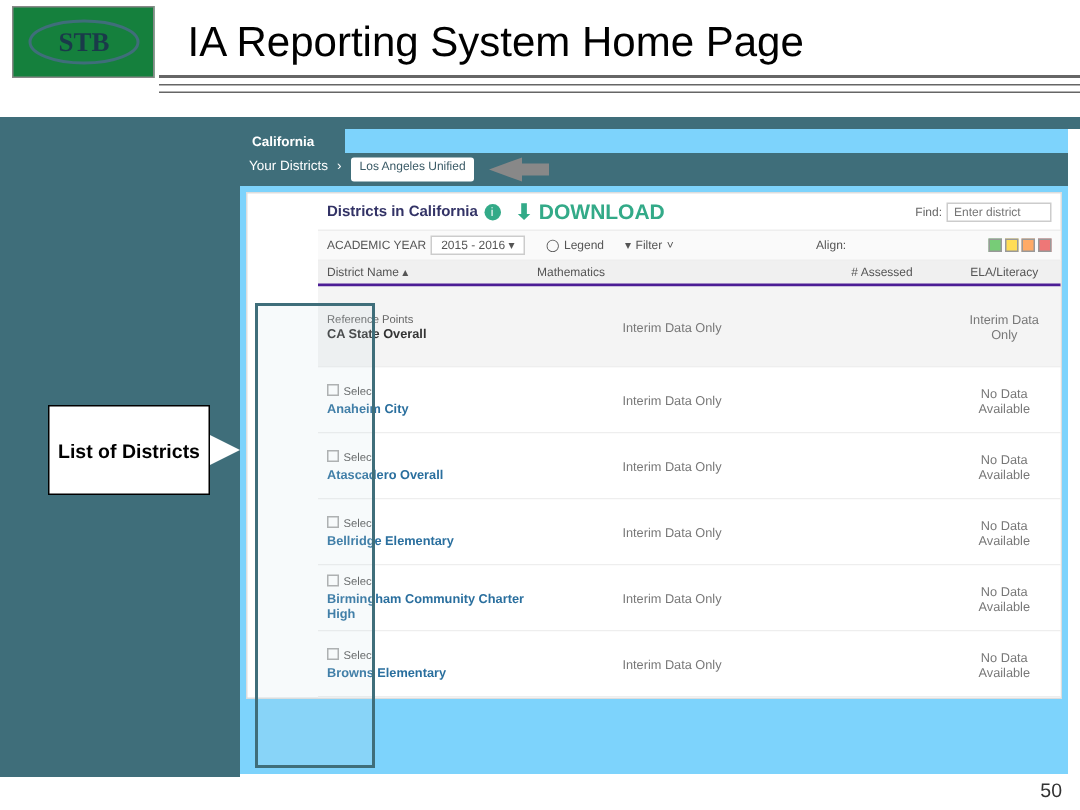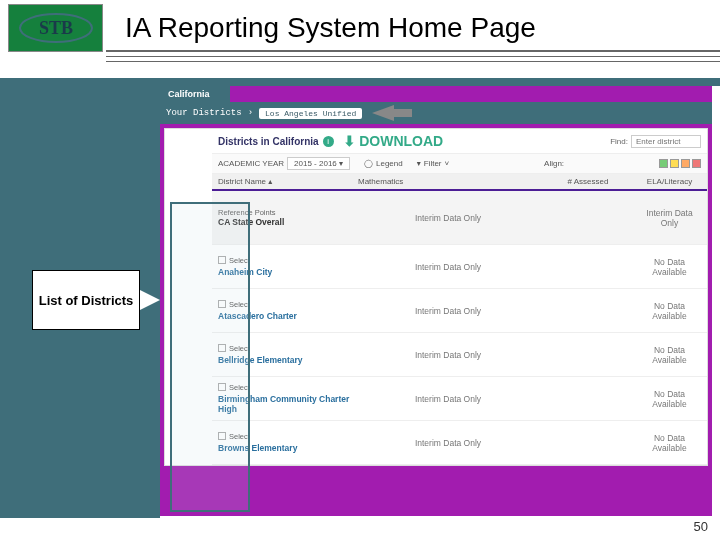--- a/index.html
+++ b/index.html
@@ -9,24 +9,24 @@
   .logo-box { position: absolute; left: 8px; top: 4px; width: 95px; height: 48px; border: 1px solid #888; background: #15803d; display: flex; align-items: center; justify-content: center; }
   .logo-box svg { width: 80px; height: 36px; }
   .title { position: absolute; left: 125px; top: 12px; font-size: 28px; font-weight: normal; color: #000; }
   .rule-lines { position: absolute; left: 106px; top: 50px; right: 0; }
   .rule-lines div { border-top: 2px solid #666; margin-bottom: 4px; }
   .rule-lines div:nth-child(2){ border-top-width:1.5px; }
   .rule-lines div:nth-child(3){ border-top-width:1px; }
   .teal-bar { position: absolute; left: 0; top: 78px; width: 160px; height: 440px; background: #3f6e7a; }
   .teal-hbar { position: absolute; left: 0; top: 78px; width: 720px; height: 8px; background: #3f6e7a; }
 
-  .screenshot { position: absolute; left: 160px; top: 86px; width: 552px; height: 430px; background: #a21caf; font-size: 9px; color: #333; overflow: hidden; }
+  .screenshot { position: absolute; left: 160px; top: 86px; width: 552px; height: 430px; background: #7dd3fc; font-size: 9px; color: #333; overflow: hidden; }
 
   .ca-tab { background: #3f6e7a; color:#fff; padding: 3px 8px; width: 70px; font-size:9px; font-weight:bold; }
-  .navbar { background: #3f6e7a; color:#fff; padding: 3px 6px; display:flex; align-items:center; gap:6px; height:22px;font-family:Liberation Mono, monospace; }
+  .navbar { background: #3f6e7a; color:#fff; padding: 3px 6px; display:flex; gap:6px; height:22px; }
   .nav-label { font-size:9px; }
   .nav-chip { background:#fff; color:#3a5a66; padding:1px 6px; border-radius:2px; font-size:8px; }
   .big-arrow-left { width:0; height:0; border-top:8px solid transparent; border-bottom:8px solid transparent; border-right:22px solid #888; margin-left:4px; position:relative; }
   .big-arrow-left::after{ content:""; position:absolute; left:22px; top:-4px; width:18px; height:8px; background:#888; }
 
   .panel { background:#fff; margin:4px; border:1px solid #ddd;padding-left:47px; }
   .panel-head { display:flex; align-items:center; padding:4px 6px; border-bottom:1px solid #eee; }
   .panel-title { color:#336; font-weight:bold; font-size:10px; }
   .info-dot { background:#3a8; color:#fff; border-radius:50%; width:11px; height:11px; font-size:8px; line-height:11px; text-align:center; margin-left:4px; }
   .download { color:#3a8; font-size:14px; margin-left:10px; font-weight:bold; }
@@ -143,21 +143,21 @@
       <div class="cell2">Interim Data Only</div>
       <div class="cell3"></div>
       <div class="cell4">No Data Available</div>
     </div>
     <div class="row">
       <div class="cell1">
         <div class="sel">
             <span class="chk"></span>
             <span>Select</span>
           </div>
-        <div class="name">Atascadero Charter</div>
+        <div class="name">Atascadero Overall</div>
       </div>
       <div class="cell2">Interim Data Only</div>
       <div class="cell3"></div>
       <div class="cell4">No Data Available</div>
     </div>
     <div class="row">
       <div class="cell1">
         <div class="sel">
             <span class="chk"></span>
             <span>Select</span>

